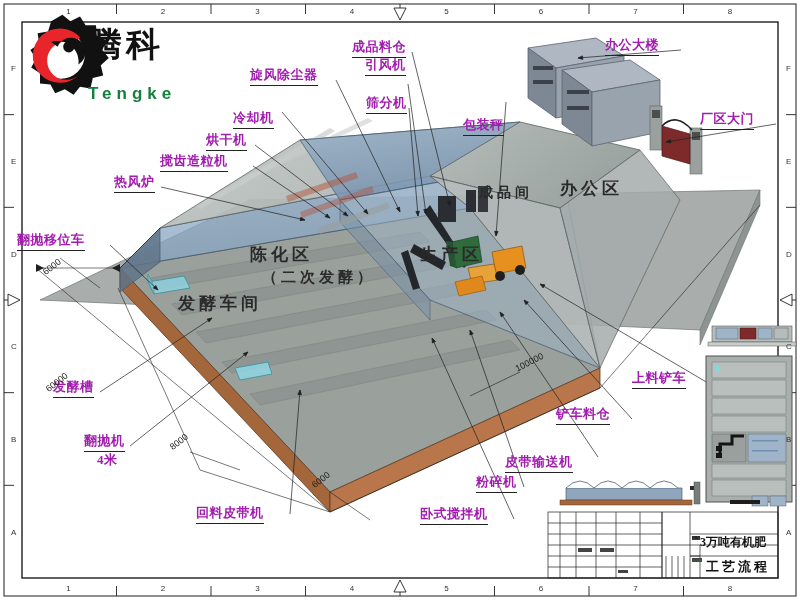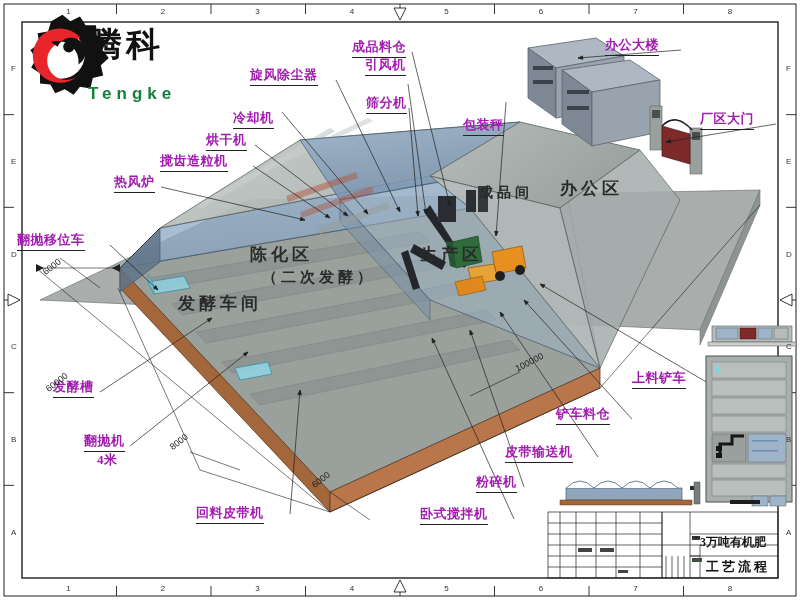--- a/index.html
+++ b/index.html
@@ -333,21 +333,21 @@
       <div class="lbl u" style="left: 206px; top: 131px; font-size: 13px;">烘干机</div>
       <div class="lbl u" style="left: 160px; top: 152px; font-size: 13px;">搅齿造粒机</div>
       <div class="lbl u" style="left: 114px; top: 173px; font-size: 13px;">热风炉</div>
       <div class="lbl u" style="left: 17px; top: 231px; font-size: 13px;">翻抛移位车</div>
       <div class="lbl u" style="left: 53px; top: 378px; font-size: 13px;">发酵槽</div>
       <div class="lbl u" style="left: 84px; top: 432px; font-size: 13px;">翻抛机</div>
       <div class="lbl" style="left: 97px; top: 451px; font-size: 13px;">4米</div>
       <div class="lbl u" style="left: 196px; top: 504px; font-size: 13px;">回料皮带机</div>
       <div class="lbl u" style="left: 420px; top: 505px; font-size: 13px;">卧式搅拌机</div>
       <div class="lbl u" style="left: 476px; top: 473px; font-size: 13px;">粉碎机</div>
-      <div class="lbl u" style="left: 505px; top: 443px; font-size: 13px;">皮带输送机</div>
+      <div class="lbl u" style="left: 505px; top: 453px; font-size: 13px;">皮带输送机</div>
       <div class="lbl u" style="left: 556px; top: 405px; font-size: 13px;">铲车料仓</div>
       <div class="lbl u" style="left: 632px; top: 369px; font-size: 13px;">上料铲车</div>
       <div class="lbl u" style="left: 605px; top: 36px; font-size: 13px;">办公大楼</div>
       <div class="lbl u" style="left: 700px; top: 110px; font-size: 13px;">厂区大门</div>
     </div>
   <div id="dimLayer">
       <div class="dim" style="left: 44px; top: 268px; transform: rotate(-38deg); transform-origin: left center;">6000</div>
       <div class="dim" style="left: 47px; top: 385px; transform: rotate(-38deg); transform-origin: left center;">60000</div>
       <div class="dim" style="left: 171px; top: 443px; transform: rotate(-38deg); transform-origin: left center;">8000</div>
       <div class="dim" style="left: 313px; top: 481px; transform: rotate(-38deg); transform-origin: left center;">6000</div>

